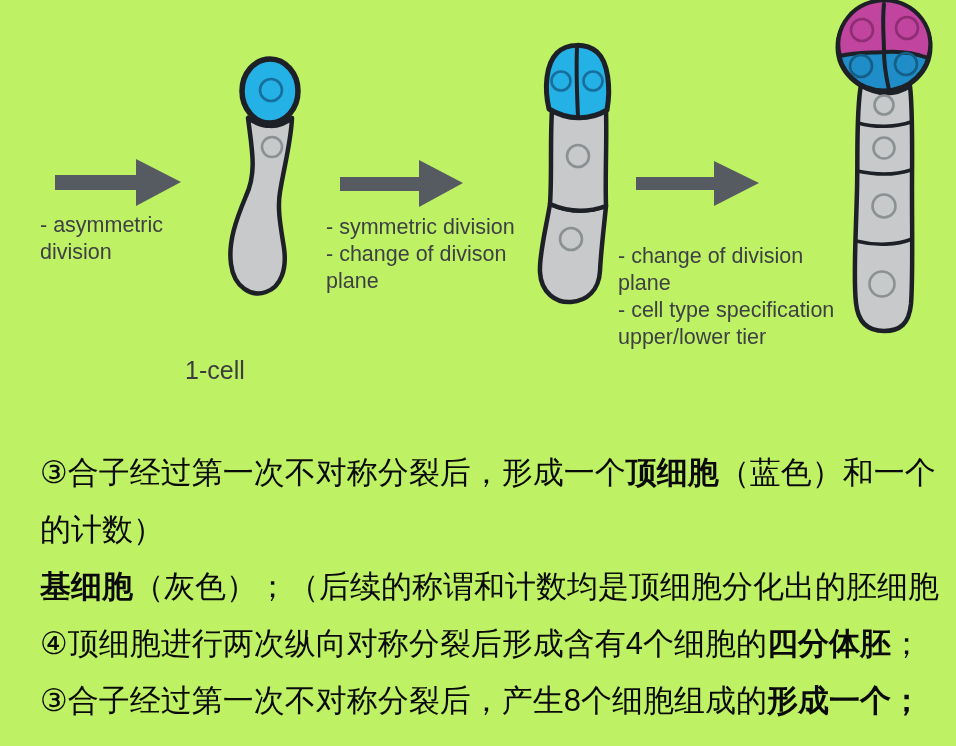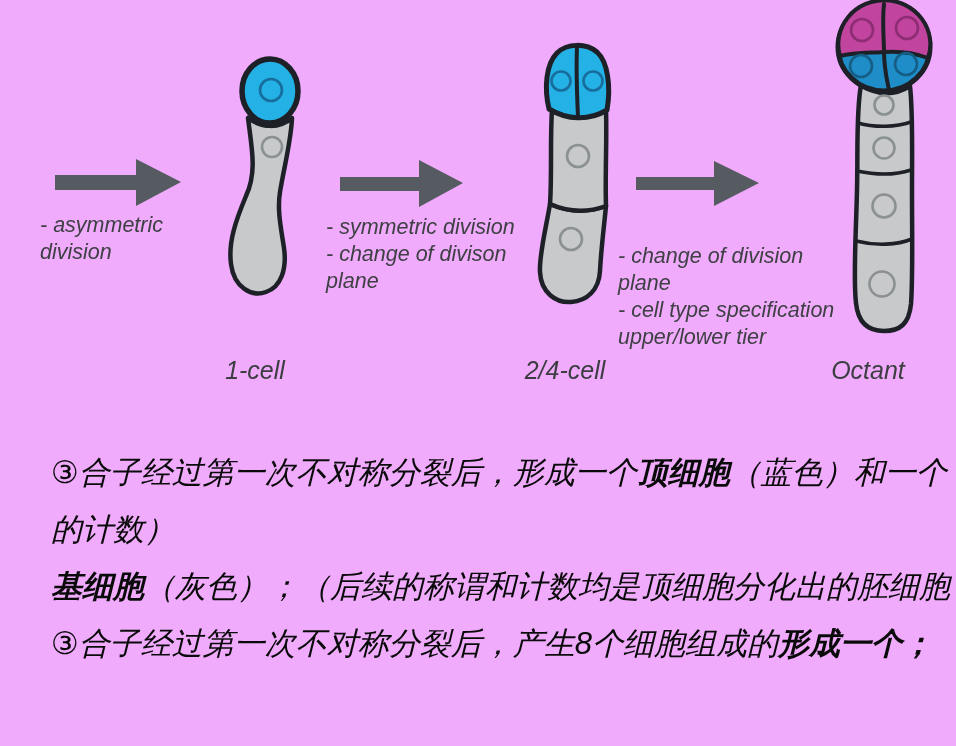--- a/index.html
+++ b/index.html
@@ -1,57 +1,55 @@
 <!DOCTYPE html>
 <html><head>
 <meta charset="utf-8">
 <style>
   html, body { margin: 0; padding: 0; background: #ffffff; }
   .canvas {
     position: relative;
     width: 956px;
     height: 746px;
-    background: #f0abfc;
+    background: #bef264;
     font-family: "Liberation Sans", "DejaVu Sans", sans-serif;
     overflow: hidden;
-    font-style: italic;
   }
   .diagram { position: absolute; left: 0; top: 0; width: 956px; height: 420px; }
   .diagram svg { position: absolute; left: 0; top: 0; }
   .arrow-label {
     position: absolute;
     white-space: pre-line;
     font-size: 21.5px;
     line-height: 27px;
     color: #3e4044;
   }
   .arrow-label.l1 { left: 40px;  top: 212px; }
   .arrow-label.l2 { left: 326px; top: 214px; }
   .arrow-label.l3 { left: 618px; top: 208px; margin-top: 35px; }
   .stage-label {
     position: absolute;
     top: 356px;
     width: 140px;
-    text-align: center;
     font-size: 25px;
     color: #3b3d40;
   }
   .stage-label.s1 { left: 185px; }
   .stage-label.s2 { left: 495px; }
   .stage-label.s3 { left: 798px; }
   .notes {
     position: absolute;
     left: 40px;
     top: 444px;
     width: 912px;
     font-size: 31px;
     line-height: 57px;
     color: #0a0a0a;
   }
-  .note-line { height: 57px; white-space: nowrap; margin-left: 11px; }
+  .note-line { height: 57px; white-space: nowrap; }
   .notes .b { font-weight: bold; }
 </style>
 </head>
 <body>
 
 <div class="canvas">
 
   <div class="diagram">
     <svg width="956" height="420" viewBox="0 0 956 420">
 
@@ -111,32 +109,33 @@
 division</div>
     <div class="arrow-label l2">- symmetric division
 - change of divison
 plane</div>
     <div class="arrow-label l3">- change of division
 plane
 - cell type specification
 upper/lower tier</div>
 
     <div class="stage-label s1">1-cell</div>
-    <div class="stage-label s2">2/4-cell</div>
-    <div class="stage-label s3">Octant</div>
   </div>
 
   <div class="notes">
     <div class="note-line">
       <span>③合子经过第一次不对称分裂后，形成一个</span><span class="b">顶细胞</span><span>（蓝色）和一个</span>
     </div>
     <div class="note-line">
       <span>的计数）</span>
     </div>
     <div class="note-line">
       <span class="b">基细胞</span><span>（灰色）；（后续的称谓和计数均是顶细胞分化出的胚细胞</span>
     </div>
     <div class="note-line">
+      <span>④顶细胞进行两次纵向对称分裂后形成含有4个细胞的</span><span class="b">四分体胚</span><span>；</span>
+    </div>
+    <div class="note-line">
       <span>③合子经过第一次不对称分裂后，产生8个细胞组成的</span><span class="b">形成一个；</span>
     </div>
   </div>
 
 </div>
 
 </body></html>

